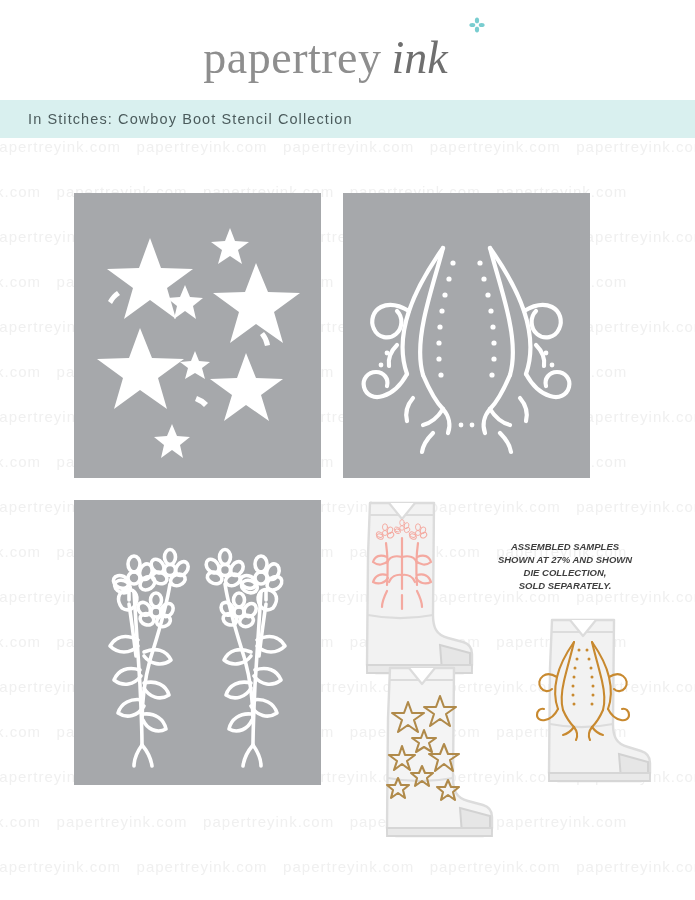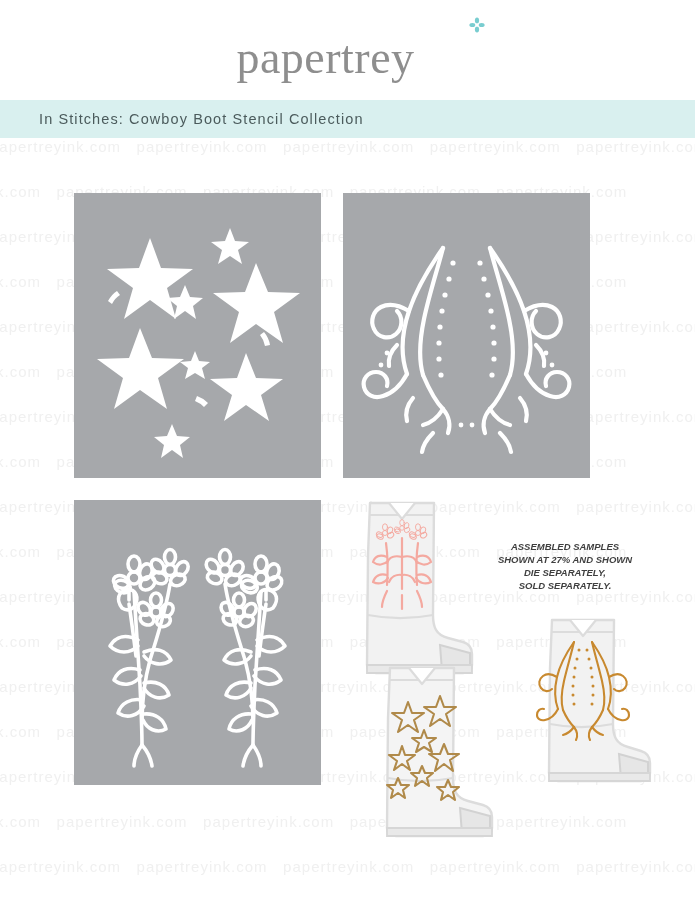--- a/index.html
+++ b/index.html
@@ -53,21 +53,21 @@
     position: absolute;
     top: 100px;
     left: 0;
     width: 695px;
     height: 38px;
     background: #d9f0ef;
     display: flex;
     align-items: center;
   }
   .title-text {
-    margin-left: 39px;
+    margin-left: 28px;
     font-size: 14.5px;
     letter-spacing: 1.1px;
     color: #4b5b5c;
     font-family: "Liberation Sans", sans-serif;
   }
 
   
   .watermarks {
     position: absolute;
     top: 138px;
@@ -115,20 +115,21 @@
   .boot { position: absolute; }
   #boot-pink  { left: 330px; top: 495px; width: 150px; height: 190px; }
   #boot-gold  { left: 516px; top: 612px; width: 140px; height: 180px; }
   #boot-star  { left: 352px; top: 660px; width: 150px; height: 190px; }
 </style>
 </head>
 <body>
 
 <div class="logo-wrap">
   <span class="logo-text">papertrey</span>
+  <span class="logo-ink">ink</span>
 </div>
 <svg class="logo-flower" viewBox="0 0 16 16">
   <g fill="#79cdd0">
     <ellipse cx="8" cy="3.4" rx="2.1" ry="3"></ellipse>
     <ellipse cx="8" cy="12.6" rx="2.1" ry="3"></ellipse>
     <ellipse cx="3.4" cy="8" rx="3" ry="2.1"></ellipse>
     <ellipse cx="12.6" cy="8" rx="3" ry="2.1"></ellipse>
   </g>
   <circle cx="8" cy="8" r="1.6" fill="#ffffff"></circle>
 </svg>
@@ -328,21 +329,21 @@
       <path d="M177,214 C166,213 157,219 155,229 C164,234 174,229 178,220"></path>
       <path d="M179,245 C184,252 187,259 187,266"></path>
       <path d="M179,245 C173,252 170,259 169,266"></path>
     </g>
   </svg>
 </div>
 
 <div class="caption">
   <div>ASSEMBLED SAMPLES</div>
   <div>SHOWN AT 27% AND SHOWN</div>
-  <div>DIE SEPARATELY,</div>
+  <div>DIE COLLECTION,</div>
   <div>SOLD SEPARATELY.</div>
 </div>
 
 <div class="boot" id="boot-pink">
   <svg width="150" height="190" viewBox="0 0 150 190">
 
     <path d="M40,8 L104,8 L103,120 C103,132 106,140 118,143 L133,147 C140,149 142,153 142,159 L142,170 C142,175 139,178 133,178 L46,178 C40,178 37,175 37,170 L38,60 Z" fill="#f2f2f2" stroke="#dcdcdc" stroke-width="2.4" stroke-linejoin="round"></path>
 
     <path d="M40,20 L104,20" stroke="#dcdcdc" stroke-width="2" fill="none"></path>
 

